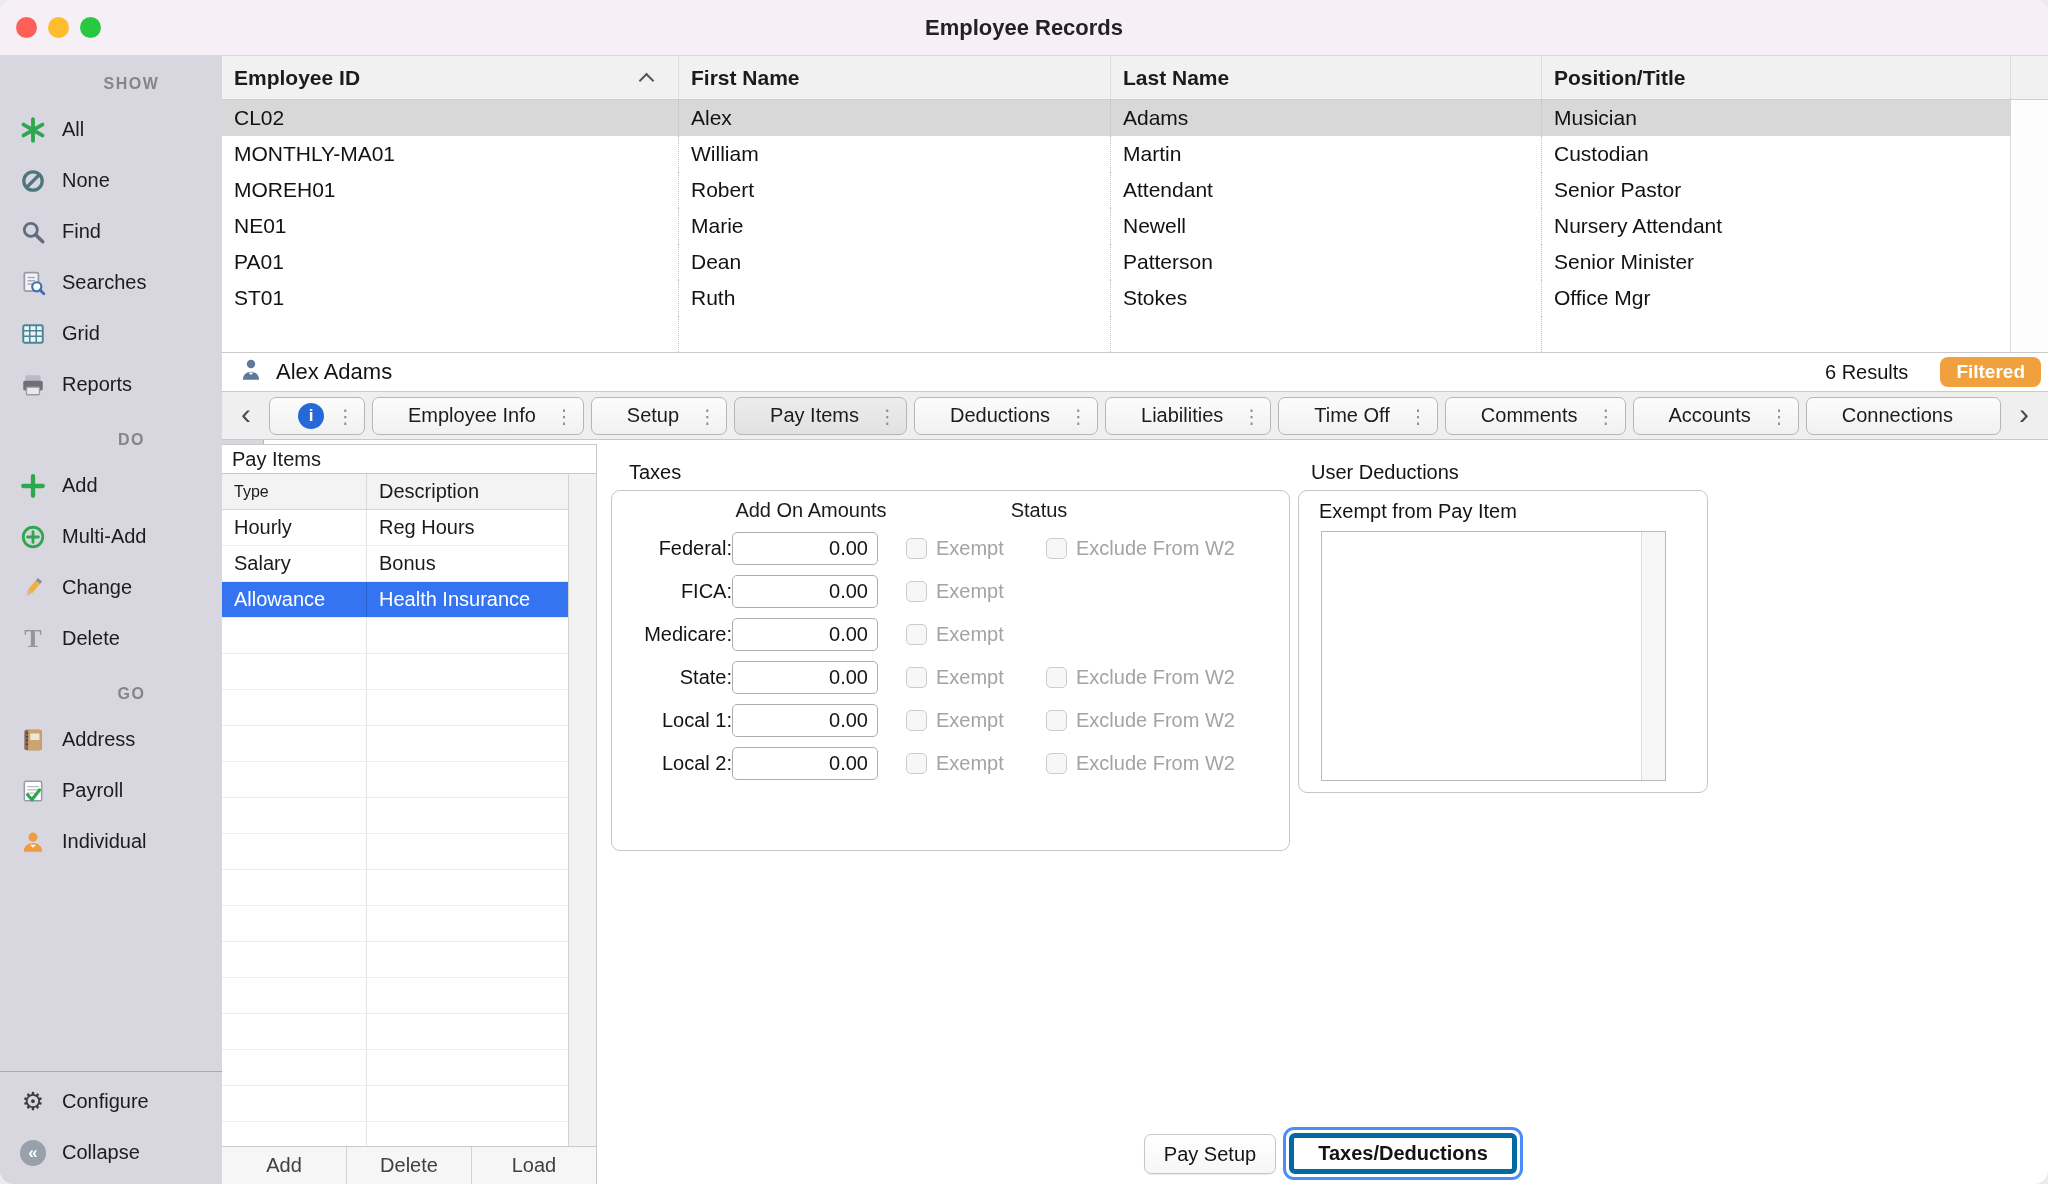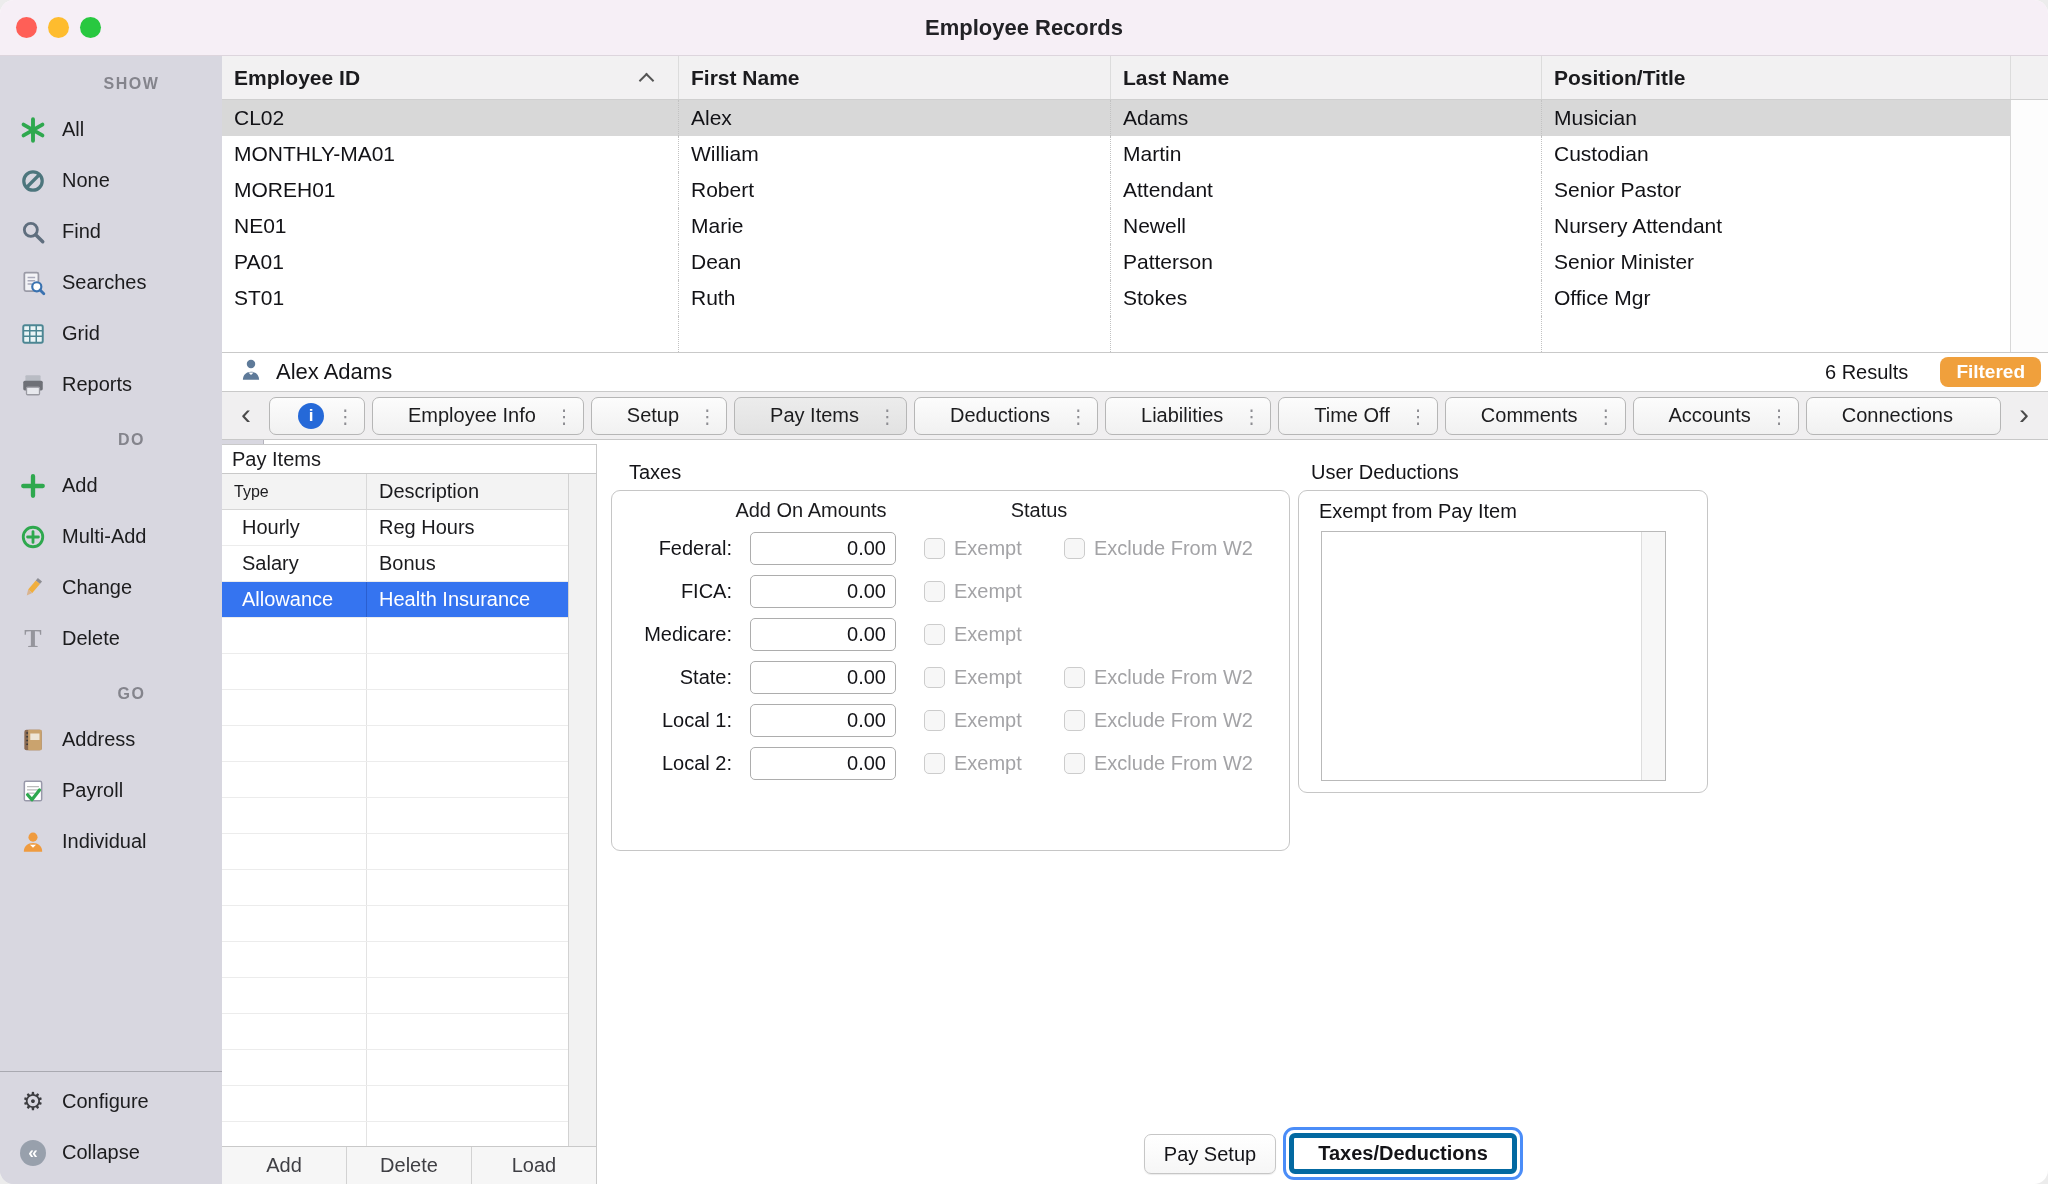--- a/index.html
+++ b/index.html
@@ -56,36 +56,36 @@
   .tab-dots { position:absolute; right:9px; top:7px; font-size:19px; color:#8d8d92; }
   .info-circle { width:26px; height:26px; border-radius:50%; background:#2569d8; color:#fff; font-size:17px; font-weight:bold; display:flex; align-items:center; justify-content:center; }
 
   
   .pi-title { position:absolute; left:222px; top:444px; width:375px; height:30px; border-top:1px solid #c9c9c9; border-bottom:1px solid #c9c9c9; border-right:1px solid #c9c9c9; background:#fff; display:flex; align-items:center; padding-left:10px; font-size:20px; }
   .pi-header { position:absolute; left:222px; top:474px; width:346px; height:36px; background:#f3f3f3; border-bottom:1px solid #d6d6d6; display:flex; }
   .pi-h1 { width:144px; display:flex; align-items:center; padding-left:12px; font-size:16px; }
   .pi-h2 { flex:1; display:flex; align-items:center; padding-left:12px; font-size:20px; border-left:1px solid #d9d9d9; }
   .pi-rows { position:absolute; left:222px; top:510px; width:346px; height:636px; overflow:hidden; background:#fff; }
   .pi-row { display:flex; height:36px; border-bottom:1px solid #ececec; background:#fff; }
-  .pi-c1 { width:144px; display:flex; align-items:center; padding-left:20px; font-size:20px; }
+  .pi-c1 { width:144px; display:flex; align-items:center; padding-left:12px; font-size:20px; }
   .pi-c2 { flex:1; display:flex; align-items:center; padding-left:12px; font-size:20px; border-left:1px solid #e3e3e3; }
   .pi-row.selected { background:#3574f0; }
   .pi-row.selected .pi-c1, .pi-row.selected .pi-c2 { color:#fff; }
   .pi-row.selected .pi-c2 { border-left-color:#2a5fd0; }
   .pi-scroll { position:absolute; left:568px; top:474px; width:29px; height:672px; background:#f2f2f2; border-left:1px solid #d2d2d2; border-right:1px solid #c9c9c9; }
   .pi-buttons { position:absolute; left:222px; top:1146px; width:375px; height:38px; background:#f6f6f6; border-top:1px solid #c9c9c9; border-right:1px solid #c9c9c9; display:flex; }
   .pi-btn { flex:1; display:flex; align-items:center; justify-content:center; font-size:20px; color:#3f3f44; }
   .pi-btn + .pi-btn { border-left:1px solid #d2d2d2; }
 
   
   .group-title { position:absolute; font-size:20px; color:#141418; }
   .taxes-box { position:absolute; left:611px; top:490px; width:679px; height:361px; border:1px solid #c6c6c6; border-radius:9px; background:#fff; }
   .tax-col-header { position:absolute; top:8px; font-size:20px; color:#1b1b1e; text-align:center; }
   .tax-row { position:absolute; left:8px; height:34px; display:flex; align-items:center; }
-  .tax-label { width:112px; text-align:right; font-size:20px; color:#141418; margin-right:18px; }
+  .tax-label { width:112px; text-align:right; font-size:20px; color:#141418; margin-right:0; }
   .tax-input { width:146px; height:33px; border:1px solid #adadad; border-radius:5px; background:#fff; font-family:"Liberation Sans","DejaVu Sans",sans-serif; font-size:20px; text-align:right; padding-right:9px; color:#141418; outline:none; }
   .cb { width:21px; height:21px; border:1.5px solid #cccccc; border-radius:5px; background:#f7f7f7; flex:none; }
   .cb.first { margin-left:28px; }
   .cb.second { margin-left:22px; }
   .cb-label { margin-left:9px; font-size:20px; color:#a3a3a6; white-space:nowrap; }
   .cb-label.exempt { width:88px; }
 
   
   .ud-box { position:absolute; left:1298px; top:490px; width:410px; height:303px; border:1px solid #c6c6c6; border-radius:9px; background:#fff; }
   .ud-exempt-label { position:absolute; left:20px; top:9px; font-size:20px; color:#141418; }

